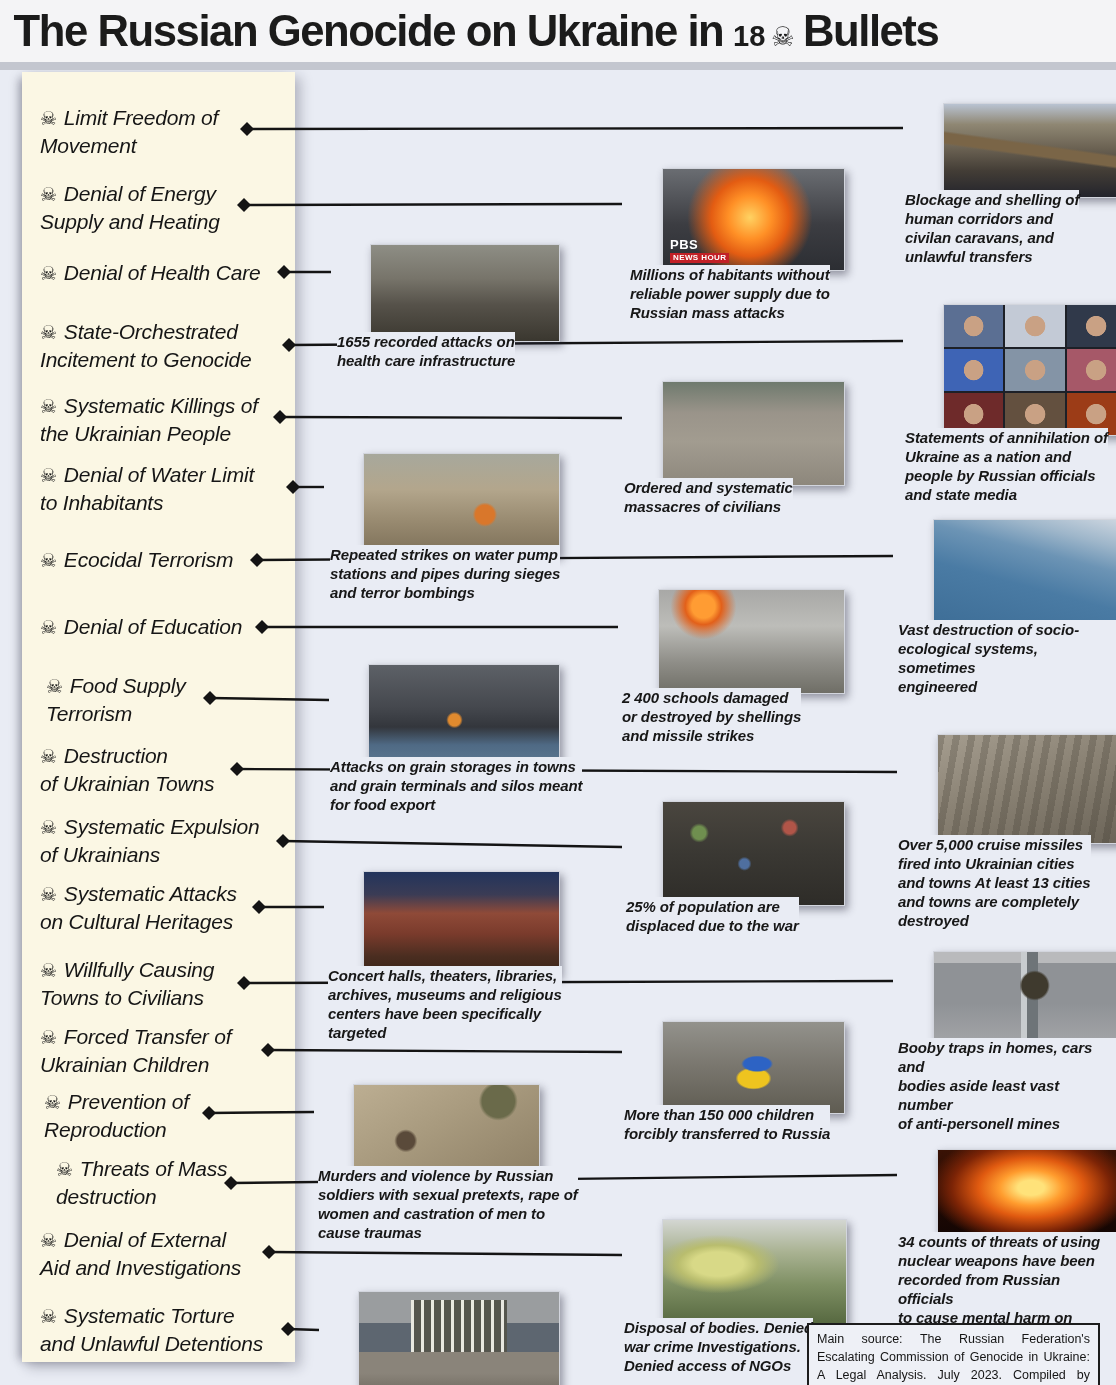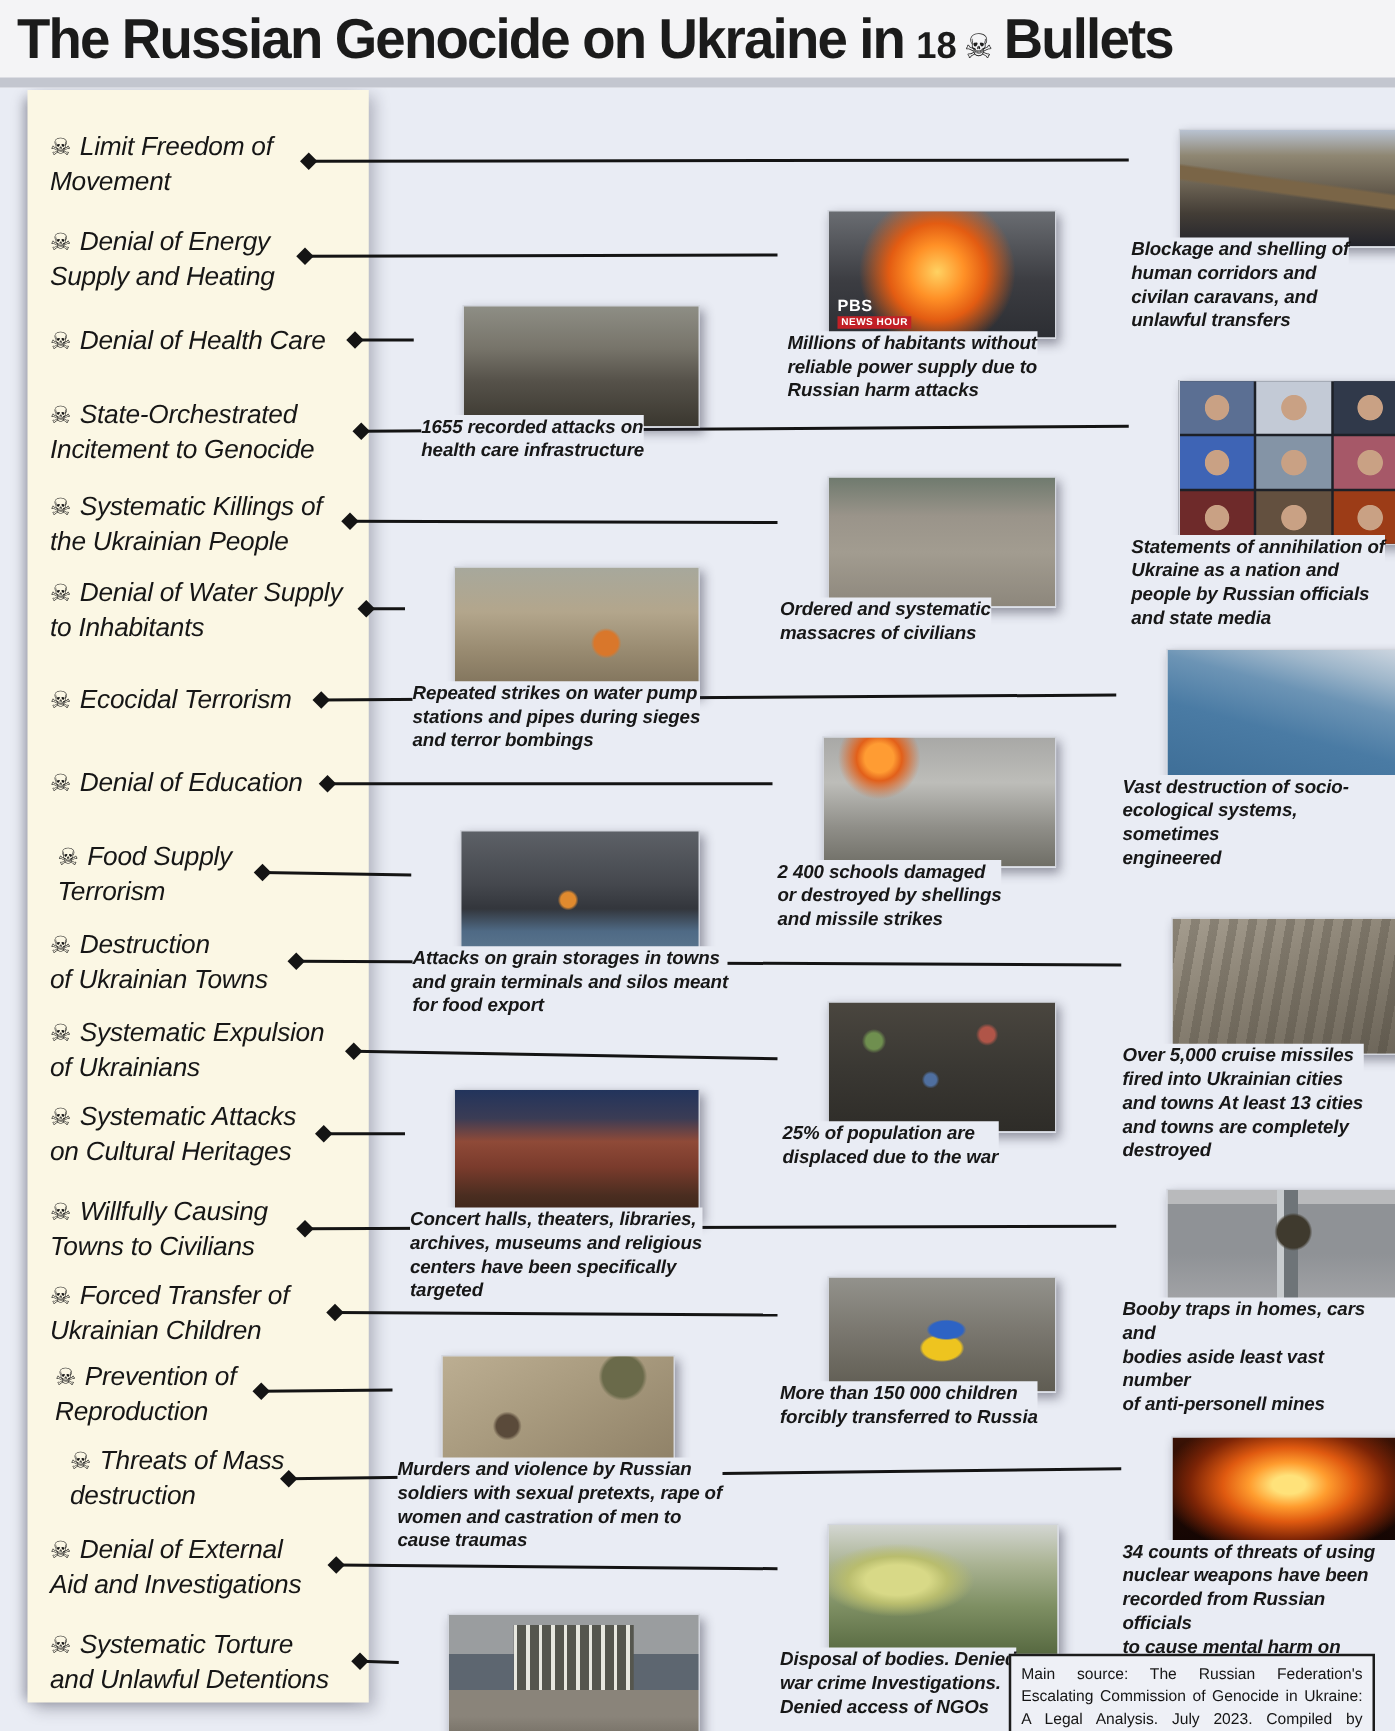--- a/index.html
+++ b/index.html
@@ -170,21 +170,21 @@
 
 <div class="bullet" style="left:40px;top:104px;width:220px"><span class="skull">☠</span><span class="lbl">Limit Freedom of
 Movement</span></div>
 <div class="bullet" style="left:40px;top:180px;width:230px"><span class="skull">☠</span><span class="lbl">Denial of Energy
 Supply and Heating</span></div>
 <div class="bullet" style="left:40px;top:259px;width:280px"><span class="skull">☠</span><span class="lbl">Denial of Health Care</span></div>
 <div class="bullet" style="left:40px;top:318px;width:250px"><span class="skull">☠</span><span class="lbl">State-Orchestrated
 Incitement to Genocide</span></div>
 <div class="bullet" style="left:40px;top:392px;width:250px"><span class="skull">☠</span><span class="lbl">Systematic Killings of
 the Ukrainian People</span></div>
-<div class="bullet" style="left:40px;top:461px;width:270px"><span class="skull">☠</span><span class="lbl">Denial of Water Supply
+<div class="bullet" style="left:40px;top:461px;width:270px"><span class="skull">☠</span><span class="lbl">Denial of Water Limit
 to Inhabitants</span></div>
 <div class="bullet" style="left:40px;top:546px;width:240px"><span class="skull">☠</span><span class="lbl">Ecocidal Terrorism</span></div>
 <div class="bullet" style="left:40px;top:613px;width:240px"><span class="skull">☠</span><span class="lbl">Denial of Education</span></div>
 <div class="bullet" style="left:46px;top:672px;width:180px"><span class="skull">☠</span><span class="lbl">Food Supply
 Terrorism</span></div>
 <div class="bullet" style="left:40px;top:742px;width:220px"><span class="skull">☠</span><span class="lbl">Destruction
 of Ukrainian Towns</span></div>
 <div class="bullet" style="left:40px;top:813px;width:240px"><span class="skull">☠</span><span class="lbl">Systematic Expulsion
 of Ukrainians</span></div>
 <div class="bullet" style="left:40px;top:880px;width:240px"><span class="skull">☠</span><span class="lbl">Systematic Attacks
@@ -206,21 +206,21 @@
 <p class="caption" style="left:905px;top:190px">Blockage and shelling of
 human corridors and
 civilan caravans, and
 unlawful transfers</p>
 
 <figure class="photo ph-energy" style="left:622px;top:152px;width:183px;height:103px">
   <span class="watermark"><span>PBS</span><span class="wm2">NEWS HOUR</span></span>
 </figure>
 <p class="caption" style="left:630px;top:265px">Millions of habitants without
 reliable power supply due to
-Russian harm attacks</p>
+Russian mass attacks</p>
 
 <figure class="photo ph-health" style="left:330px;top:228px;width:190px;height:98px"></figure>
 <p class="caption" style="left:337px;top:332px">1655 recorded attacks on
 health care infrastructure</p>
 
 <figure class="photo ph-officials" style="left:903px;top:288px;width:184px;height:132px">
   <div class="face" style="--c:#5b6f93"></div>
   <div class="face" style="--c:#c3cad6"></div>
   <div class="face" style="--c:#30394a"></div>
   <div class="face" style="--c:#3e64b5"></div>

